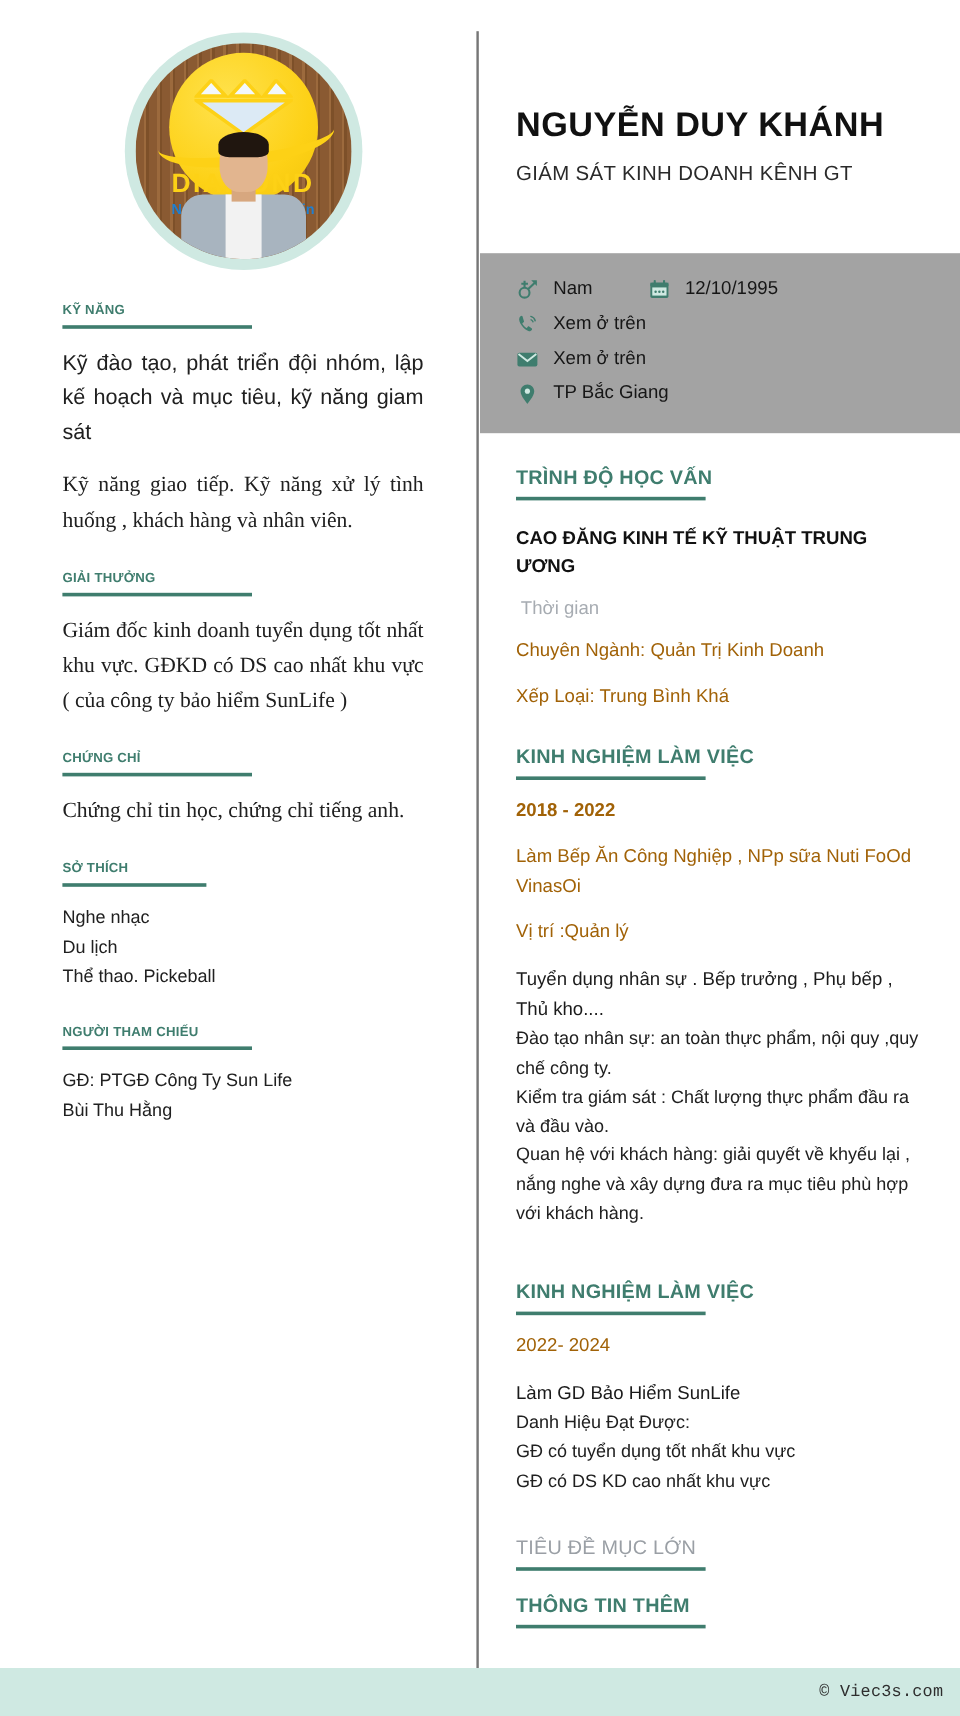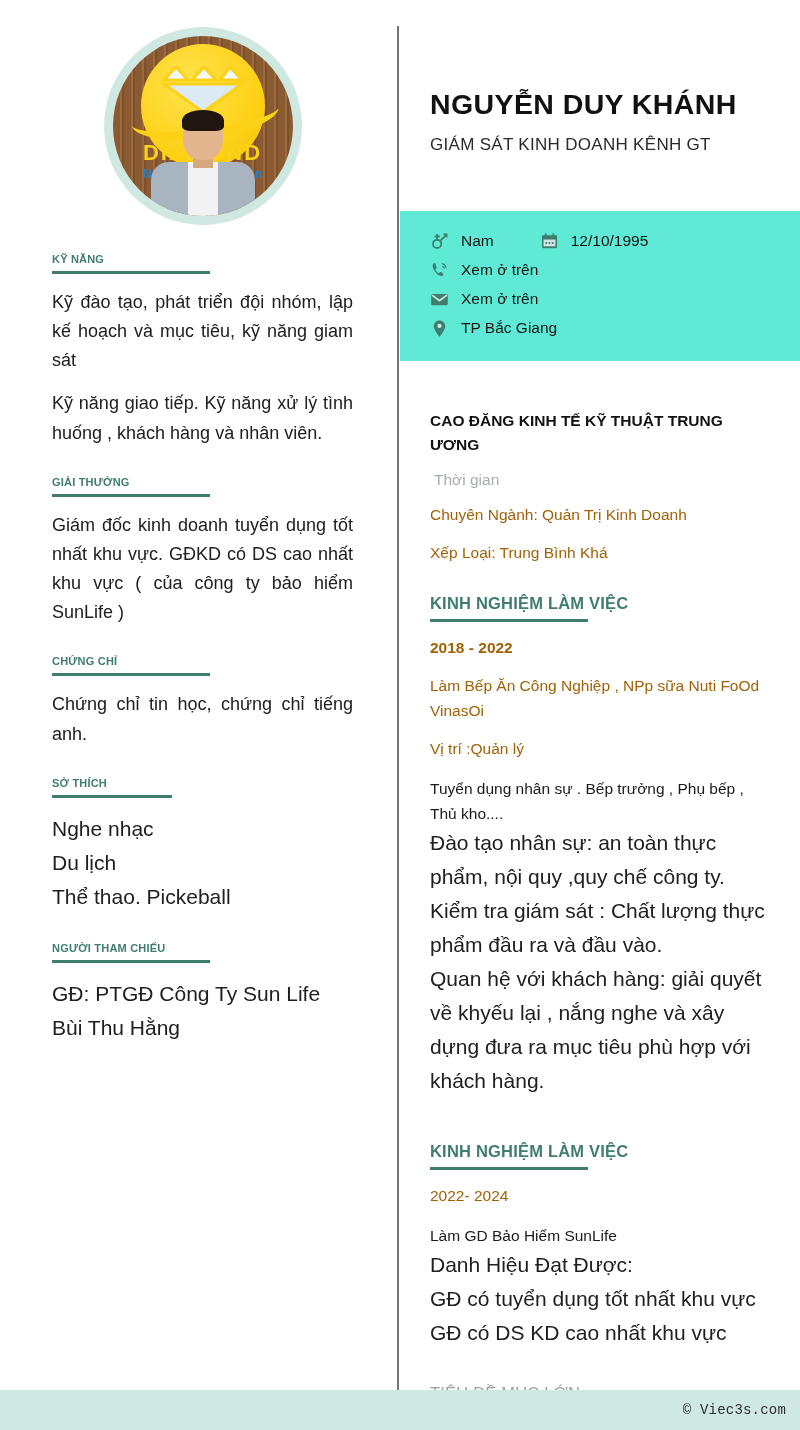--- a/index.html
+++ b/index.html
@@ -187,23 +187,23 @@
     margin-bottom: 14px;
   }
   .sec-rule.w-narrow { width: 120px; }
   .body-p {
     font-size: 18px;
     line-height: 1.62;
     color: #202020;
     text-align: justify;
     margin-bottom: 14px;
   }
-  .body-p:last-child { margin-bottom: 0; }
+  .body-p:last-child { margin-bottom: 0; font-family: Liberation Serif, serif; }
   .body-lines {
-    font-size: 21px;
+    font-size: 15px;
     line-height: 1.62;
     color: #202020;
   }
 
   
   .right-col {
     position: absolute;
     left: 400px;
     top: 0;
     width: 400px;
@@ -220,21 +220,21 @@
   }
   .job-title {
     margin-top: 14px;
     font-size: 17px;
     letter-spacing: .3px;
     color: #2a2a2a;
   }
 
   .contact-box {
     margin-top: 56px;
-    background: #5eead4;
+    background: #a3a3a3;
     padding: 16px 0 18px 0;
   }
   .contact-row {
     display: flex;
     align-items: center;
     padding: 5px 0 5px 30px;
     min-height: 28px;
   }
   .contact-cell {
     display: flex;
@@ -461,20 +461,24 @@
                 <path d="M12 1.8c-4 0-7.2 3.2-7.2 7.2 0 5.2 7.2 13.2 7.2 13.2s7.2-8 7.2-13.2c0-4-3.2-7.2-7.2-7.2z" fill="#3f7d6e"></path>
                 <circle cx="12" cy="8.8" r="2.7" fill="#cfe9e2"></circle>
               </svg>
           </span>
           <span class="contact-txt">TP Bắc Giang</span>
         </div>
       </div>
     </div>
 
     <div class="spacer-28"></div>
+    <div class="r-sec">
+      <div class="r-sec-head">TRÌNH ĐỘ HỌC VẤN</div>
+      <div class="r-rule"></div>
+    </div>
     <div class="r-body">
       <div class="edu-title">CAO ĐĂNG KINH TẾ KỸ THUẬT TRUNG ƯƠNG</div>
       <div class="placeholder">Thời gian</div>
       <div class="r-p">Chuyên Ngành: Quản Trị Kinh Doanh</div>
       <div class="r-p">Xếp Loại: Trung Bình Khá</div>
     </div>
 
     <div class="spacer-28"></div>
     <div class="r-sec">
       <div class="r-sec-head">KINH NGHIỆM LÀM VIỆC</div>

